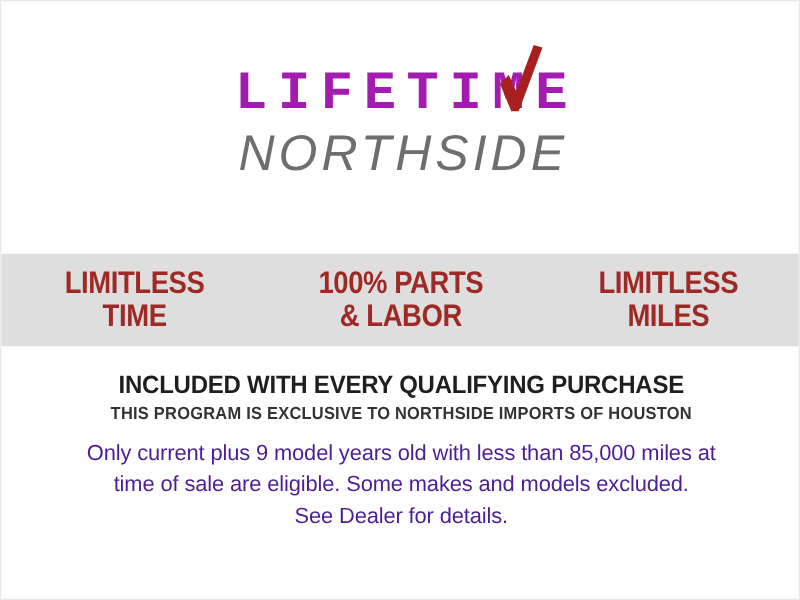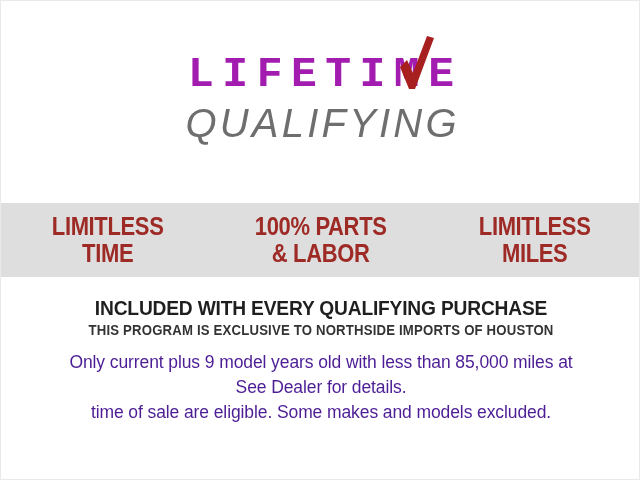--- a/index.html
+++ b/index.html
@@ -146,21 +146,21 @@
 <div id="ad">
 
   <div class="logo-block">
     <div class="logo-lifetime-wrap">
       <span class="logo-lifetime">LIFETIME</span>
       <span class="check-mark">
         <svg width="38" height="56" viewBox="0 0 38 56" xmlns="http://www.w3.org/2000/svg">
           <path d="M2 31 L9 24 L15 37 L29 0 L36 2 L17 53 L11 53 Z" fill="#a81f1f"></path>
         </svg>
       </span>
-      <span class="logo-guarantee">QUALIFYING</span>
+      <span class="logo-guarantee">NORTHSIDE</span>
     </div>
   </div>
 
   <div class="claims-band">
 
     <div class="claim">
       <span class="l1">LIMITLESS</span>
       <span class="l2">TIME</span>
     </div>
 
@@ -175,17 +175,17 @@
     </div>
 
   </div>
 
   <div class="headline">INCLUDED WITH EVERY QUALIFYING PURCHASE</div>
 
   <div class="subheadline">THIS PROGRAM IS EXCLUSIVE TO NORTHSIDE IMPORTS OF HOUSTON</div>
 
   <div class="fineprint">
     <span class="fp-line">Only current plus 9 model years old with less than 85,000 miles at</span>
+    <span class="fp-line">time of sale are eligible. Some makes and models excluded.</span>
     <span class="fp-line">See Dealer for details.</span>
-    <span class="fp-line">time of sale are eligible. Some makes and models excluded.</span>
   </div>
 
 </div>
 
 </body></html>

